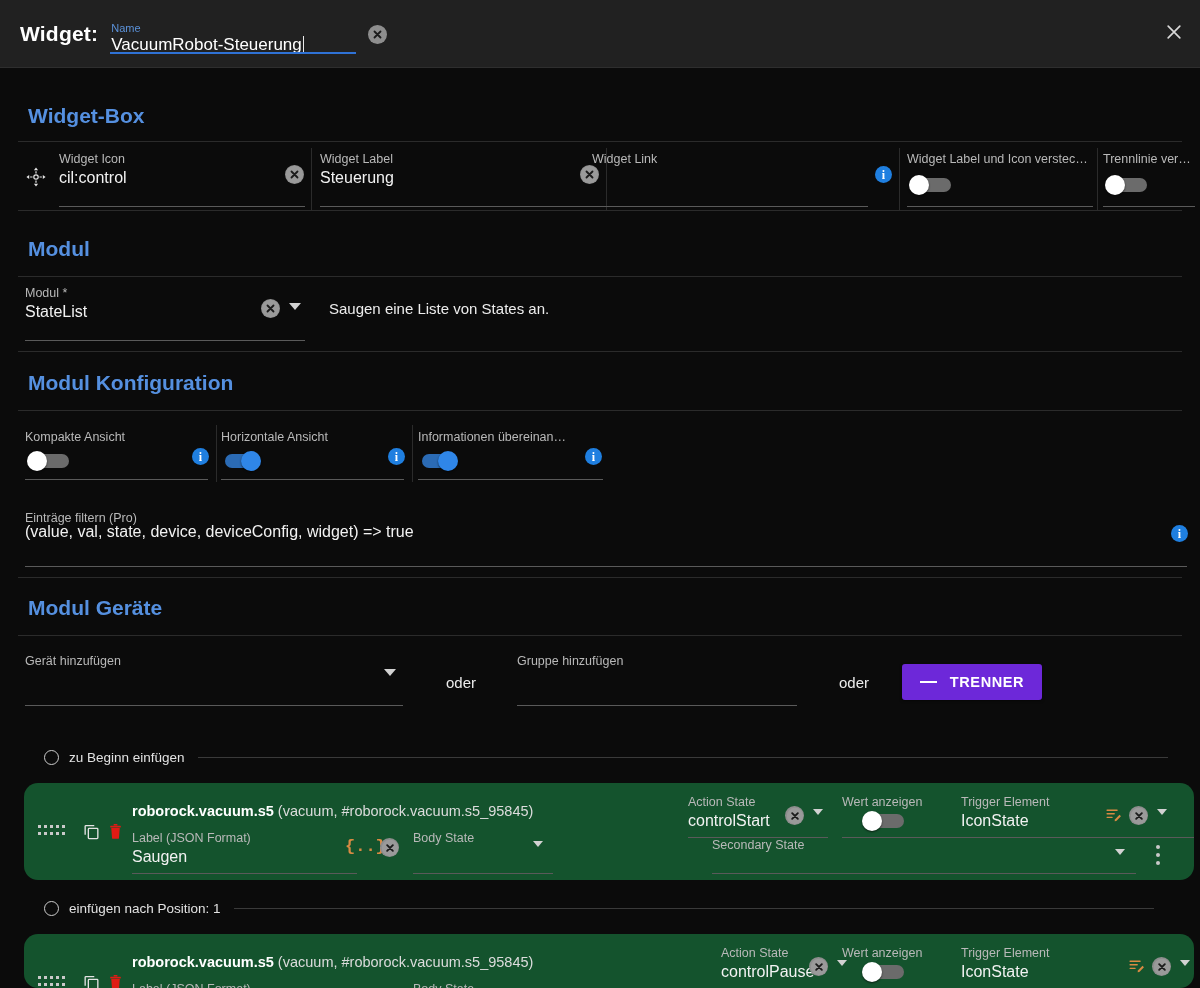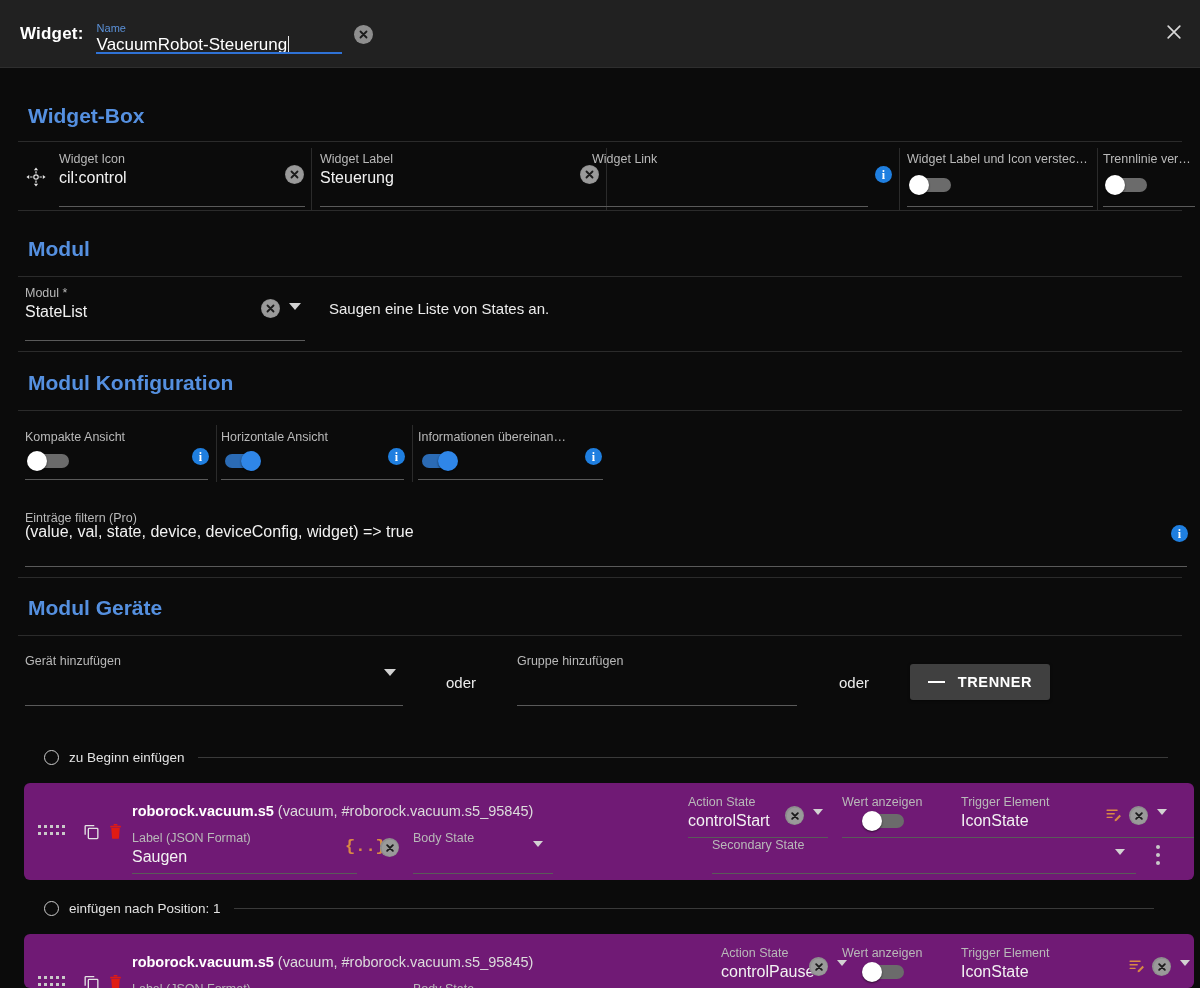--- a/index.html
+++ b/index.html
@@ -17,21 +17,21 @@
   .topbar{
     position:absolute; left:0; top:0; width:1200px; height:68px;
     background:#212121;
     border-bottom:1px solid #2e2e2e;
   }
   .topbar-inner{
     position:absolute; left:20px; top:0; height:68px;
     display:flex; align-items:center;
   }
   .widget-word{
-    font-size:17px; font-weight:bold; color:#fff; letter-spacing:.2px;
+    font-size:21px; font-weight:bold; color:#fff; letter-spacing:.2px;
   }
   .name-field{
     position:relative; margin-left:12px; width:248px; height:44px;
   }
   .name-label{
     position:absolute; left:1px; top:10px;
     font-size:11px; color:#5b91d8;
   }
   .name-value{
     position:absolute; left:1px; top:23px;
@@ -107,43 +107,42 @@
   .caret{
     width:0;height:0;border-left:6px solid transparent;border-right:6px solid transparent;
     border-top:7px solid #d2d2d2;
   }
   .caret.sm{
     border-left-width:5px;border-right-width:5px;border-top-width:6px;
   }
 
   
   .trenner-btn{
-    position:absolute; background:#404040; border-radius:3px;
+    position:absolute; background:#6d28d9; border-radius:3px;
     display:flex; align-items:center; justify-content:center;
     color:#fff; font-size:14.5px; font-weight:bold; letter-spacing:.6px;
     box-shadow:0 1px 3px rgba(0,0,0,.5);
-    margin-left:8px;
   }
   .dash{
     display:inline-block;width:17px;height:2px;background:#fff;margin-right:13px;
   }
   .oder{ position:absolute; font-size:15px; color:#ededed; }
 
   
   .radio-row{ position:absolute; display:flex; align-items:center; }
   .radio-o{
     width:15px;height:15px;border:1.6px solid #cdcdcd;border-radius:50%;
     flex:0 0 auto;
   }
   .radio-lbl{ margin-left:10px; font-size:13.5px; color:#e2e2e2; white-space:nowrap; }
   .radio-line{ margin-left:13px; height:1px; background:#3a3a3a; }
 
   
   .card{
-    position:absolute; background:#701a75; border-radius:6px;
+    position:absolute; background:#14532d; border-radius:14px;
   }
   .drag-dots{
     position:absolute; width:28px; height:12px;
     display:grid; grid-template-columns:repeat(5,1fr); grid-template-rows:repeat(2,1fr);
     gap:1.5px;
   }
   .drag-dots i{ background:#c9c9c9; display:block; width:3px;height:3px;}
   .copy-ic{ position:absolute; }
   .trash-ic{ position:absolute; }
   .dev-title{

